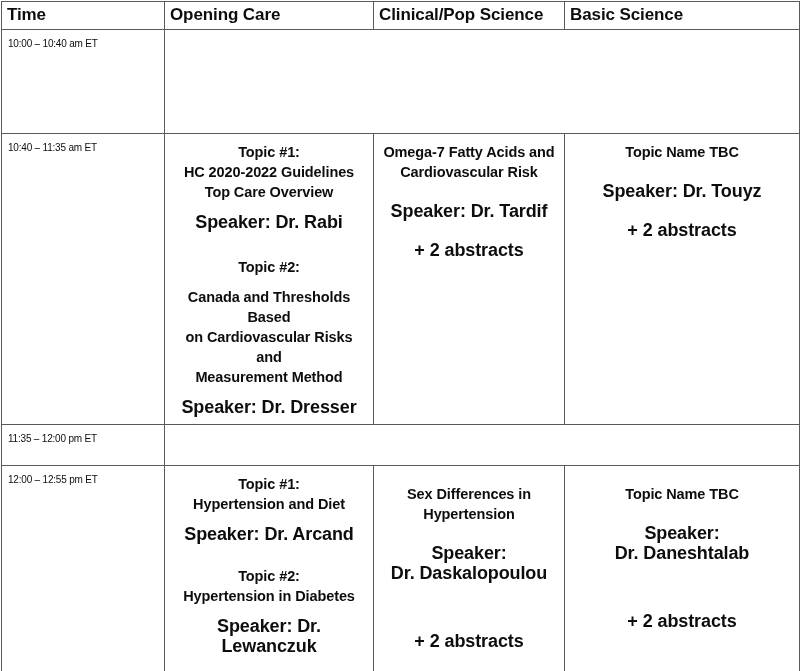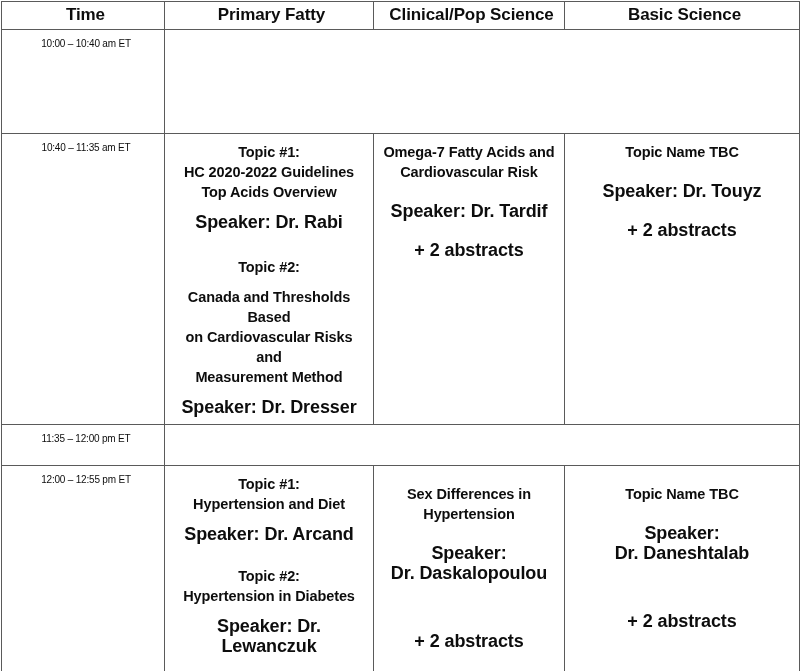--- a/index.html
+++ b/index.html
@@ -28,21 +28,20 @@
     margin: 1px 0 0 1px;
     border: 1px solid #404040;
   }
 
   table.schedule td,
   table.schedule th {
     border: 1px solid #5a5a5a;
     vertical-align: top;
     padding: 0;
     background: #ffffff;
-    text-align: center;
   }
 
   
   col.c-time  { width: 163px; }
   col.c-pc    { width: 209px; }
   col.c-cps   { width: 191px; }
   col.c-bs    { width: 235px; }
 
   
   thead th {
@@ -151,21 +150,21 @@
       <col class="c-cps">
       <col class="c-bs">
     </colgroup>
 
     <thead>
       <tr>
         <th>
           <span class="hdr-txt">Time</span>
         </th>
         <th>
-          <span class="hdr-txt">Primary Fatty</span>
+          <span class="hdr-txt">Opening Care</span>
         </th>
         <th>
           <span class="hdr-txt">Clinical/Pop Science</span>
         </th>
         <th>
           <span class="hdr-txt">Basic Science</span>
         </th>
       </tr>
     </thead>
 
@@ -187,21 +186,21 @@
       <tr style="height:291px;">
         <td class="time-cell">
           <span class="time-txt">10:40 – 11:35 am ET</span>
         </td>
 
         <td class="session">
           <div class="sess-inner">
             <div class="blk">
               <div class="topic-label">Topic #1:</div>
               <div class="topic-title">HC 2020-2022 Guidelines</div>
-              <div class="topic-title">Top Acids Overview</div>
+              <div class="topic-title">Top Care Overview</div>
               <div class="gap-sm"></div>
               <div class="speaker">Speaker: Dr. Rabi</div>
             </div>
             <div class="blk" style="margin-top:25px;">
               <div class="topic-label">Topic #2:</div>
               <div class="gap-sm"></div>
               <div class="topic-title">Canada and Thresholds Based</div>
               <div class="topic-title">on Cardiovascular Risks and</div>
               <div class="topic-title">Measurement Method</div>
               <div class="gap-sm"></div>

